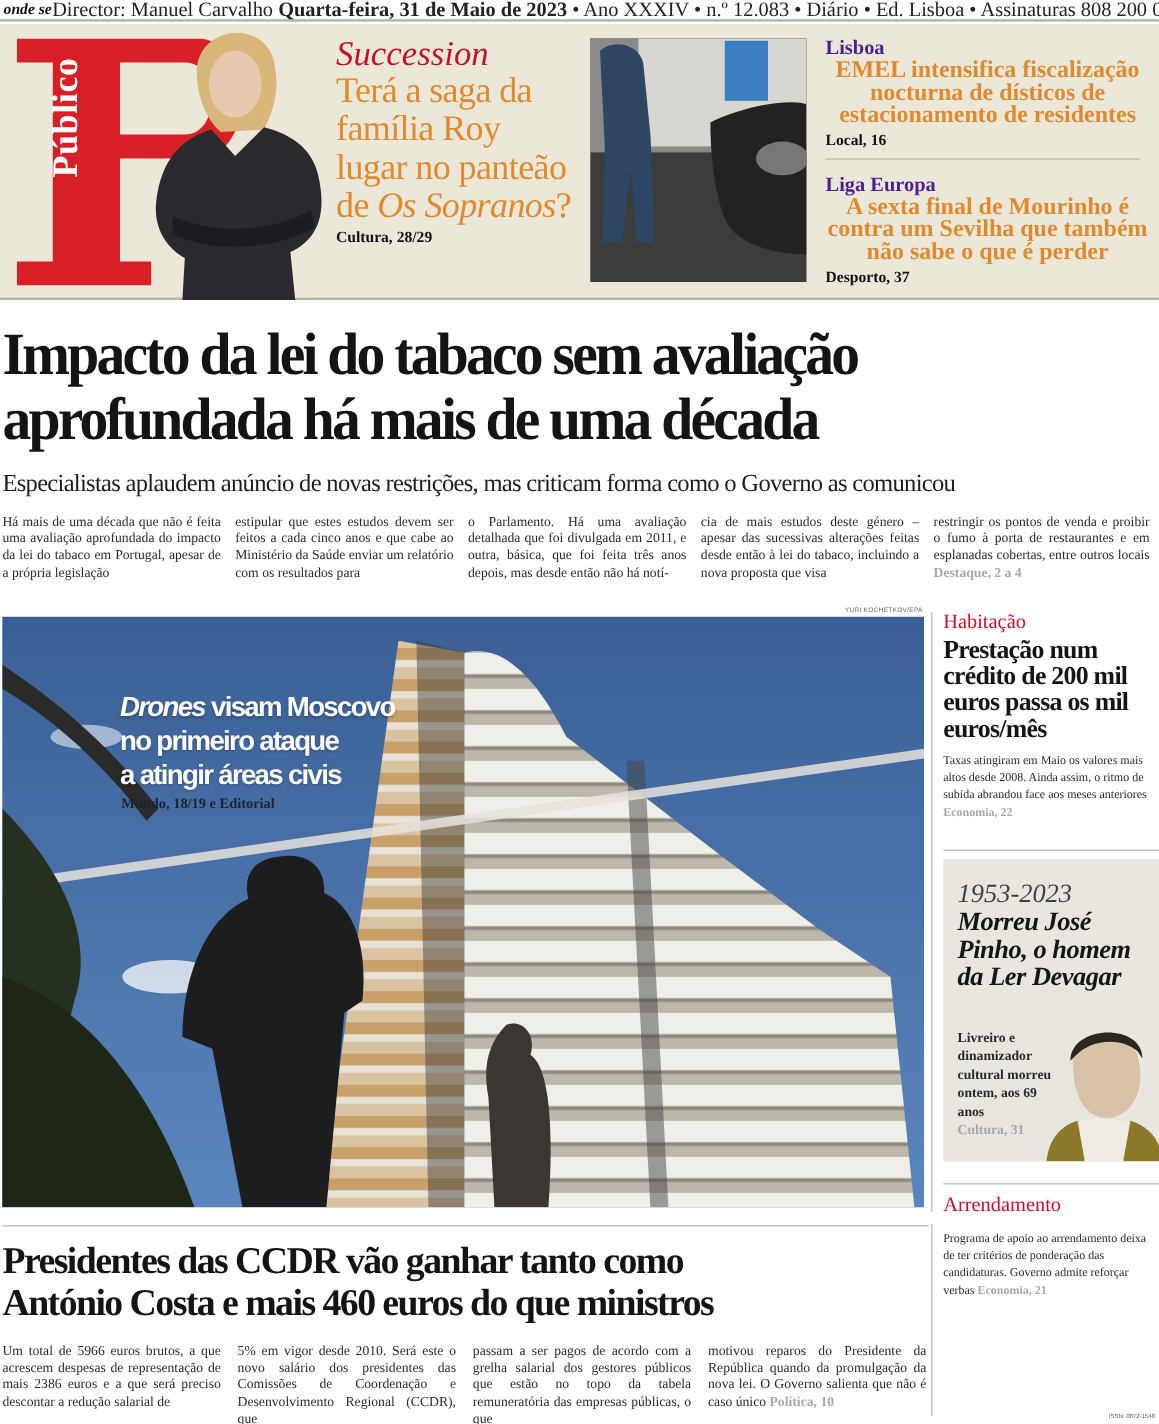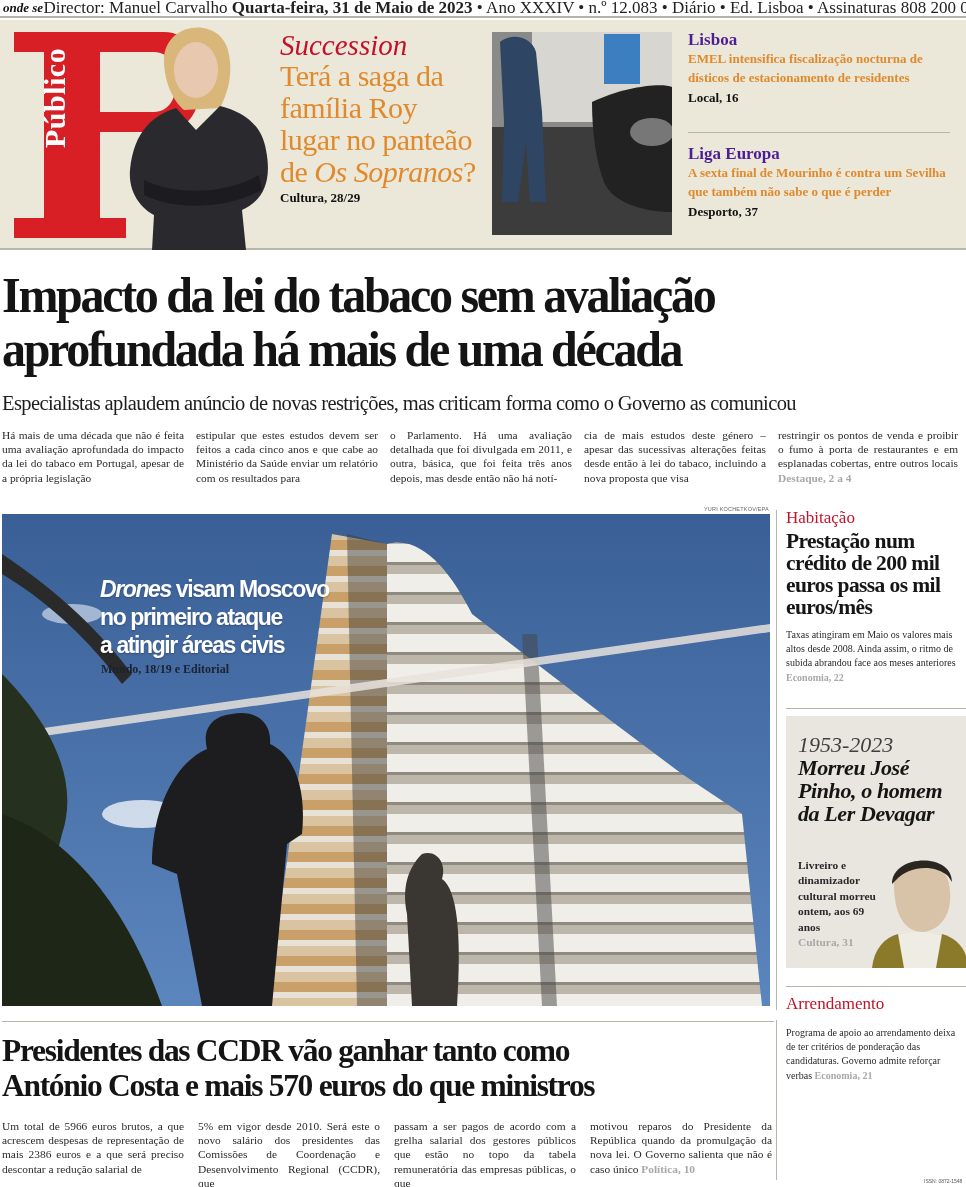--- a/index.html
+++ b/index.html
@@ -23,21 +23,21 @@
   .succ { position: absolute; left: 280px; top: 10px; width: 200px; }
   .succ-kicker { font-family: "Liberation Serif", serif; font-style: italic; font-size: 29px; color: #c4112a; line-height: 30px; }
   .succ-title { font-family: "Liberation Serif", serif; font-size: 30px; line-height: 32px; color: #e08a2e; letter-spacing: -0.5px; }
   .succ-title i { font-style: italic; }
   .succ-ref { font-family: "Liberation Serif", serif; font-weight: bold; font-size: 13px; color: #111; margin-top: 2px; }
 
   .photo-emel { position: absolute; left: 492px; top: 12px; width: 180px; height: 203px; background: #555; overflow: hidden; }
 
   .promo { position: absolute; left: 688px; width: 270px; font-family: "Liberation Serif", serif; }
   .promo-kicker { font-weight: bold; font-size: 17px; color: #4c1d95; line-height: 19px; }
-  .promo-title { font-weight: bold; font-size: 13px; color: #e08a2e; line-height: 19px; }
+  .promo-title { font-weight: bold; font-size: 20px; color: #e08a2e; line-height: 19px; text-align: center; }
   .promo-ref { font-weight: bold; font-size: 13px; color: #111; margin-top: 3px; }
   .promo-sep { position: absolute; left: 688px; top: 112px; width: 262px; height: 1px; background: #b9b6aa; }
 
   
   .main-head { position: absolute; left: 2px; top: 268px; width: 964px; font-family: "Liberation Serif", serif; font-weight: bold; font-size: 50px; line-height: 54px; color: #141414; letter-spacing: -2.4px; transform: scaleX(0.96); transform-origin: left top; }
   .main-sub { position: absolute; left: 2px; top: 392px; width: 964px; font-family: "Liberation Serif", serif; font-size: 20.5px; color: #1d1d1d; letter-spacing: -0.6px; white-space: nowrap; }
 
   .cols { position: absolute; display: flex; gap: 12px; font-family: "Liberation Serif", serif; font-size: 11.4px; line-height: 14.2px; color: #2a2a2a; }
   .cols .col { text-align: justify; }
   .ref-grey { color: #a8a8a8; font-weight: bold; }
@@ -220,21 +220,21 @@
   <div class="side-body" style="margin-top:12px;">
     <span>Programa de apoio ao arrendamento deixa de ter critérios de ponderação das candidaturas. Governo admite reforçar verbas</span>
     <span class="ref-grey">Economia, 21</span>
   </div>
 </div>
 <div class="vrule" style="top:1020px; height:160px;"></div>
 
 <div class="hrule" style="left:2px; top:1021px; width:772px;"></div>
 <h2 class="bottom-head">
   <span>Presidentes das CCDR vão ganhar tanto como</span><br>
-  <span>António Costa e mais 570 euros do que ministros</span>
+  <span>António Costa e mais 460 euros do que ministros</span>
 </h2>
 <div class="cols" style="left:2px; top:1119px; width:770px; gap:14px;">
   <p class="col" style="width:182px;">Um total de 5966 euros brutos, a que acrescem despesas de representação de mais 2386 euros e a que será preciso descontar a redução salarial de</p>
   <p class="col" style="width:182px;">5% em vigor desde 2010. Será este o novo salário dos presidentes das Comissões de Coordenação e Desenvolvimento Regional (CCDR), que</p>
   <p class="col" style="width:182px;">passam a ser pagos de acordo com a grelha salarial dos gestores públicos que estão no topo da tabela remuneratória das empresas públicas, o que</p>
   <p class="col" style="width:182px;">
     <span>motivou reparos do Presidente da República quando da promulgação da nova lei. O Governo salienta que não é caso único</span>
     <span class="ref-grey">Política, 10</span>
   </p>
 </div>

